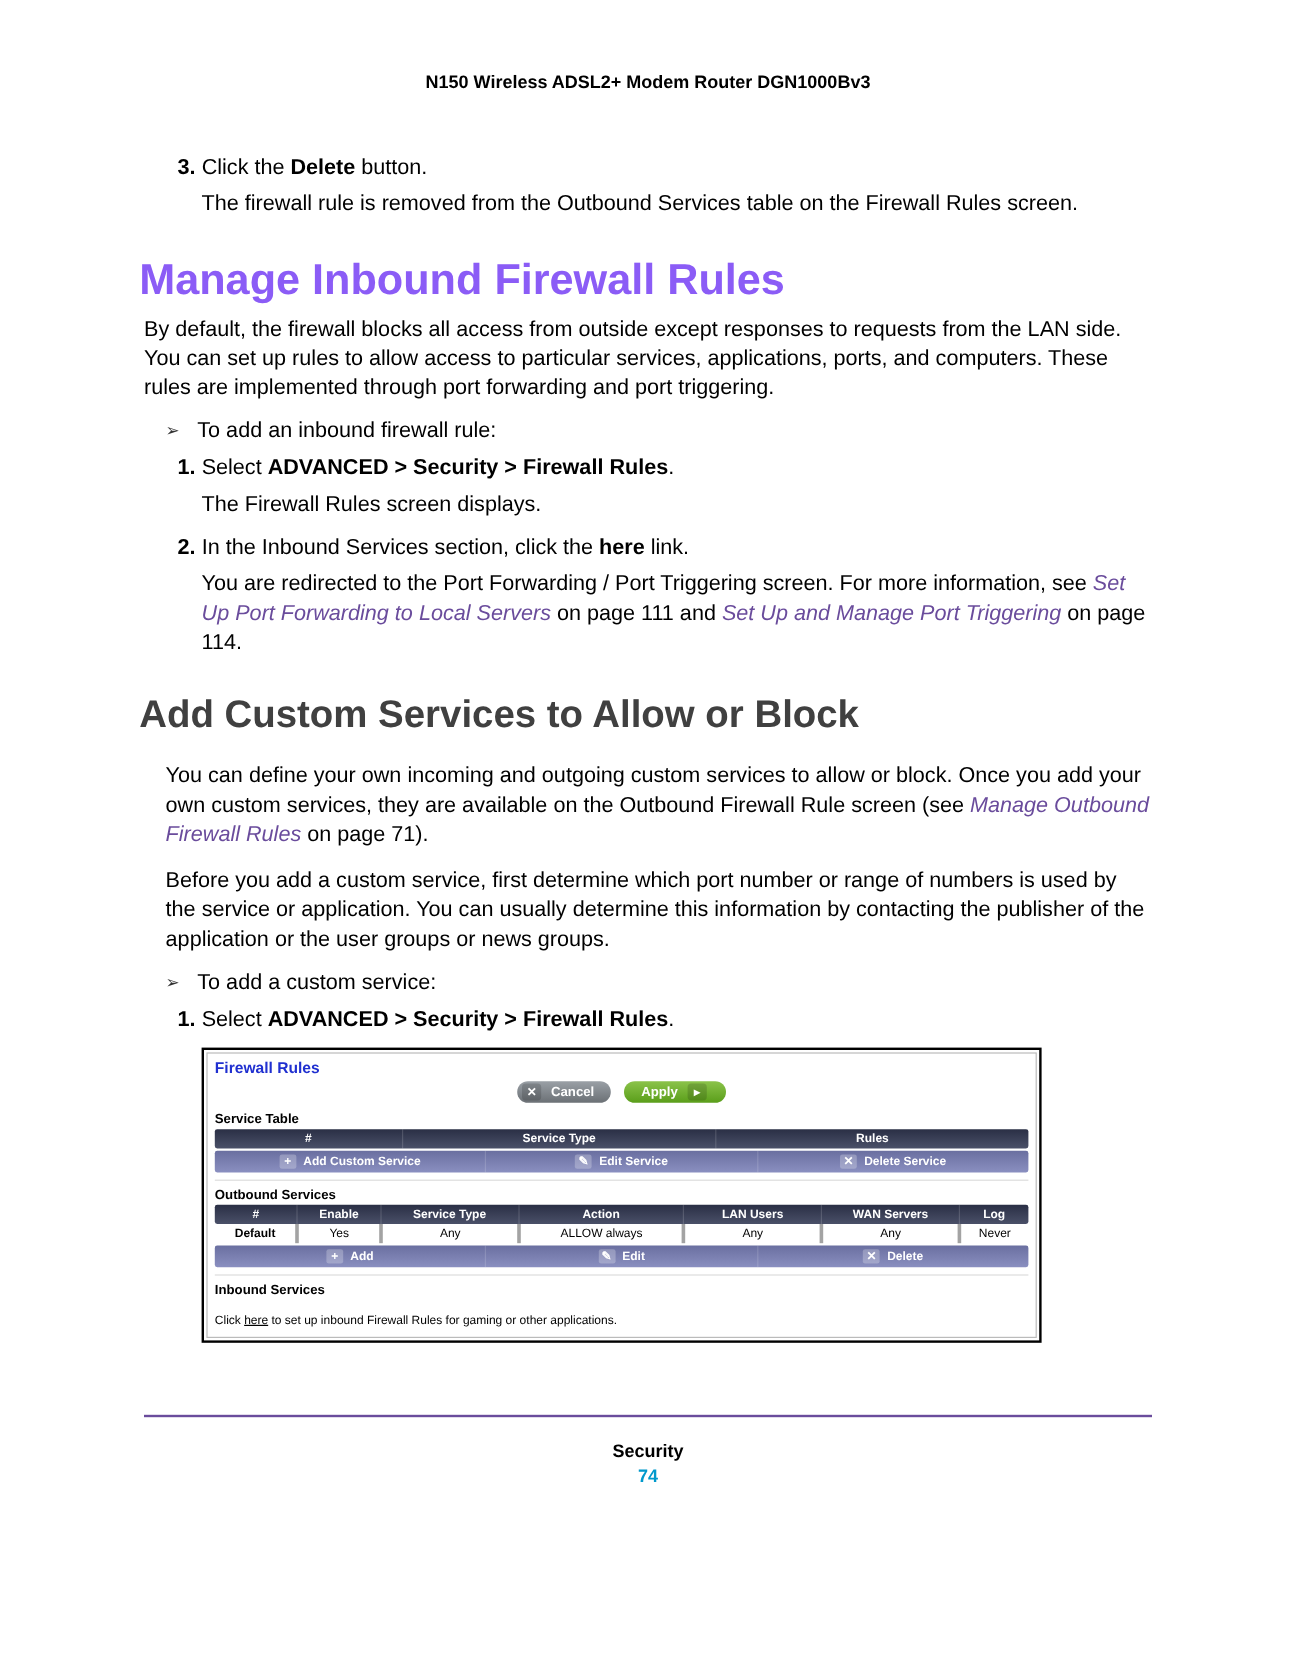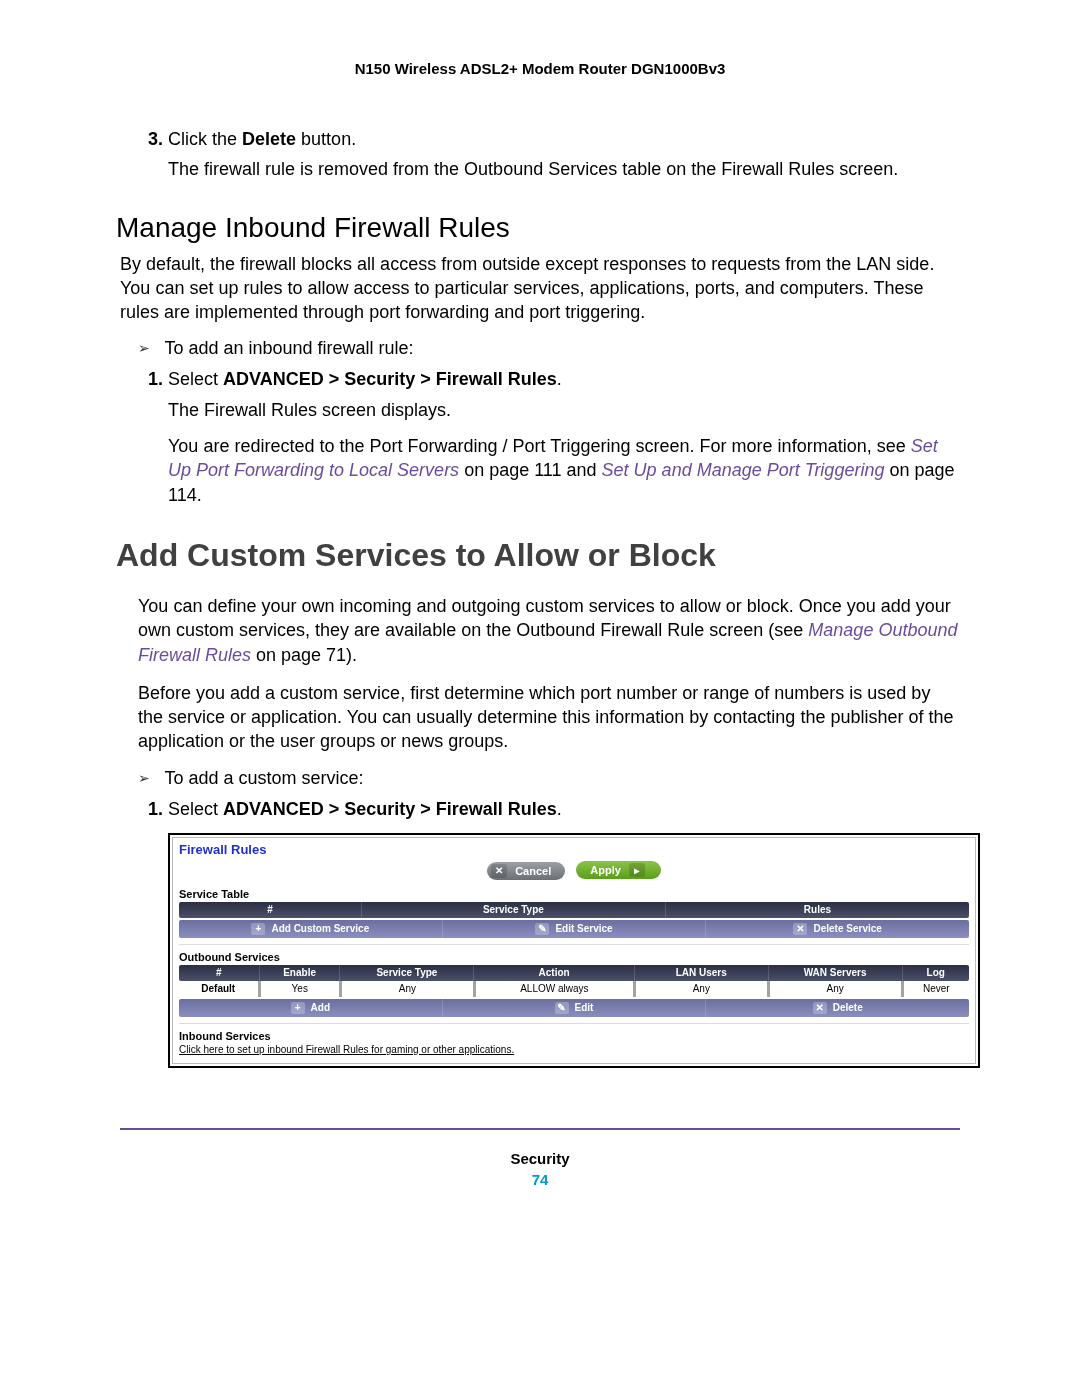--- a/index.html
+++ b/index.html
@@ -31,23 +31,23 @@
     text-indent: -20px;
   }
   .step-num { font-weight: bold; }
   .step-body {
     font-size: 18px;
     line-height: 1.35;
     margin: 4px 0 12px 48px;
   }
   .bold { font-weight: bold; }
   h2.blue {
-    color: #000000;
-    font-size: 28px;
-    font-weight: normal;
+    color: #8b5cf6;
+    font-size: 36px;
+    font-weight: bold;
     margin: 30px 0 8px -4px;
   }
   h1.orange {
     color: #404040;
     font-size: 32px;
     font-weight: bold;
     margin: 30px 0 20px -4px;
   }
   .body-text {
     font-size: 18px;
@@ -72,21 +72,21 @@
     vertical-align: 1px;
   }
   .xref {
     color: #6a4c9c;
     font-style: italic;
   }
   
   .shot {
     border: 2px solid #000;
     margin: 12px 0 0 48px;
-    width: 812px;
+    width: 700px;
     box-sizing: border-box;
     background: #fff;
     font-size: 11px;
   }
   .shot-inner {
     border: 1px solid #bbb;
     margin: 2px;
     padding: 4px 6px 8px 6px;
     box-sizing: border-box;
   }
@@ -185,22 +185,21 @@
     border-right: 3px solid #a3a3a3;
     height: 100%;
     display: flex;
     align-items: center;
     justify-content: center;
   }
   .trow .seg:last-child { border-right: none; }
   .hr-thin { border: none; border-top: 1px solid #ddd; margin: 6px 0 4px 0; }
   .inbound-note {
     font-size: 10px;
-    margin-top: 2px;
-    text-decoration: underline;
+    margin-top: 14px;
   }
   .inbound-note .link {
     text-decoration: underline;
     cursor: pointer;
   }
   
   .footer-rule {
     border: none;
     border-top: 2px solid #6a4c9c;
     margin: 60px 0 6px 0;
@@ -232,20 +231,24 @@
   <div class="sub-head chevron">
     <span>To add an inbound firewall rule:</span>
   </div>
 
   <div class="step-line">
     <span class="step-num">1.</span>
     <span>Select </span><span class="bold">ADVANCED &gt; Security &gt; Firewall Rules</span><span>.</span>
   </div>
   <div class="step-body">The Firewall Rules screen displays.</div>
 
+  <div class="step-line">
+    <span class="step-num">2.</span>
+    <span>In the Inbound Services section, click the </span><span class="bold">here</span><span> link.</span>
+  </div>
   <div class="step-body">
     <span>You are redirected to the Port Forwarding / Port Triggering screen. For more information, see </span><span class="xref">Set Up Port Forwarding to Local Servers</span><span> on page 111 and </span><span class="xref">Set Up and Manage Port Triggering</span><span> on page 114.</span>
   </div>
 
   <h1 class="orange">Add Custom Services to Allow or Block</h1>
 
   <div class="body-text-indent">
     <span>You can define your own incoming and outgoing custom services to allow or block. Once you add your own custom services, they are available on the Outbound Firewall Rule screen (see </span><span class="xref">Manage Outbound Firewall Rules</span><span> on page 71).</span>
   </div>
   <div class="body-text-indent">Before you add a custom service, first determine which port number or range of numbers is used by the service or application. You can usually determine this information by contacting the publisher of the application or the user groups or news groups.</div>

